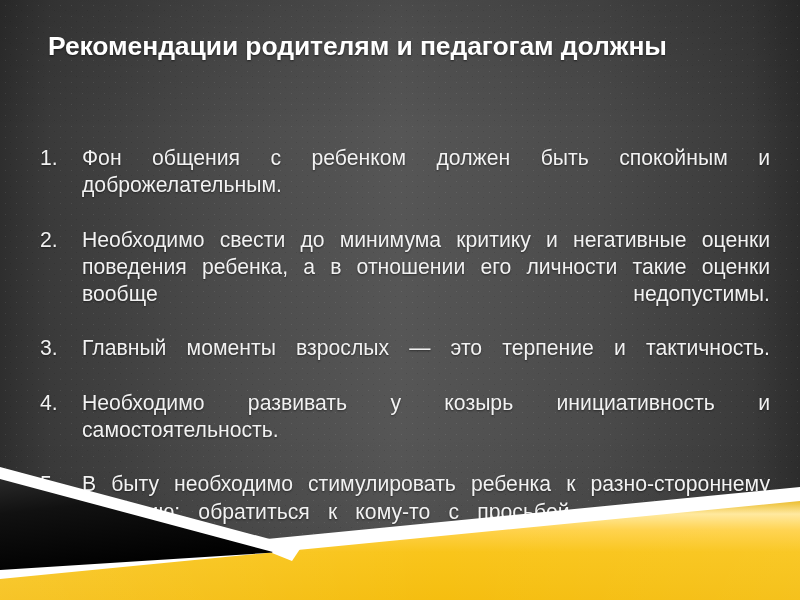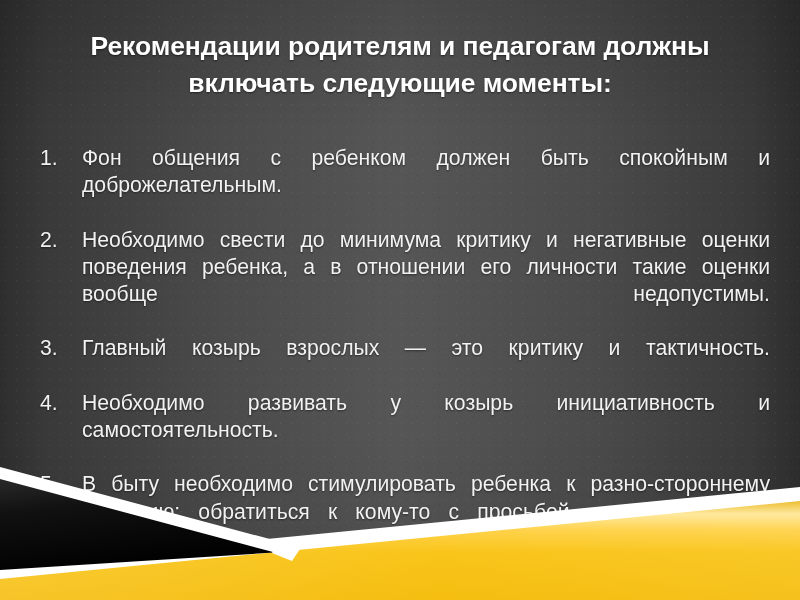--- a/index.html
+++ b/index.html
@@ -50,21 +50,20 @@
     background-size: 11px 11px, 11px 11px;
     background-position: 0 0, 5px 5px;
   }
 
   
   .title {
     position: absolute;
     left: 48px;
     top: 28px;
     width: 704px;
-    text-align: center;
     color: #ffffff;
     font-size: 26.5px;
     font-weight: bold;
     line-height: 37px;
     letter-spacing: -0.1px;
     text-shadow: 0 1px 2px rgba(0,0,0,0.55);
   }
 
   
   .list {
@@ -114,38 +113,37 @@
 <body>
 
 <div id="slide">
 
   <div class="bg-base"></div>
   <div class="bg-vgrad"></div>
   <div class="bg-dots"></div>
 
   <div class="title">
     <div>Рекомендации родителям и педагогам должны</div>
-    <div>включать следующие моменты:</div>
   </div>
 
   <div class="list">
 
     <div class="li">
       <span class="num">1.</span>
       <span class="txt">Фон общения с ребенком должен быть спокойным и доброжелательным.</span>
     </div>
 
     <div class="li">
       <span class="num">2.</span>
       <span class="txt">Необходимо свести до минимума критику и негативные оценки поведения ребенка, а в отношении его личности такие оценки вообще недопустимы.</span>
     </div>
 
     <div class="li">
       <span class="num">3.</span>
-      <span class="txt">Главный козырь взрослых — это критику и тактичность.</span>
+      <span class="txt">Главный моменты взрослых — это терпение и тактичность.</span>
     </div>
 
     <div class="li">
       <span class="num">4.</span>
       <span class="txt">Необходимо развивать у козырь инициативность и самостоятельность.</span>
     </div>
 
     <div class="li">
       <span class="num">5.</span>
       <span class="txt">В быту необходимо стимулировать ребенка к разно-стороннему общению: обратиться к кому-то с просьбой, отдать что-либо.</span>

